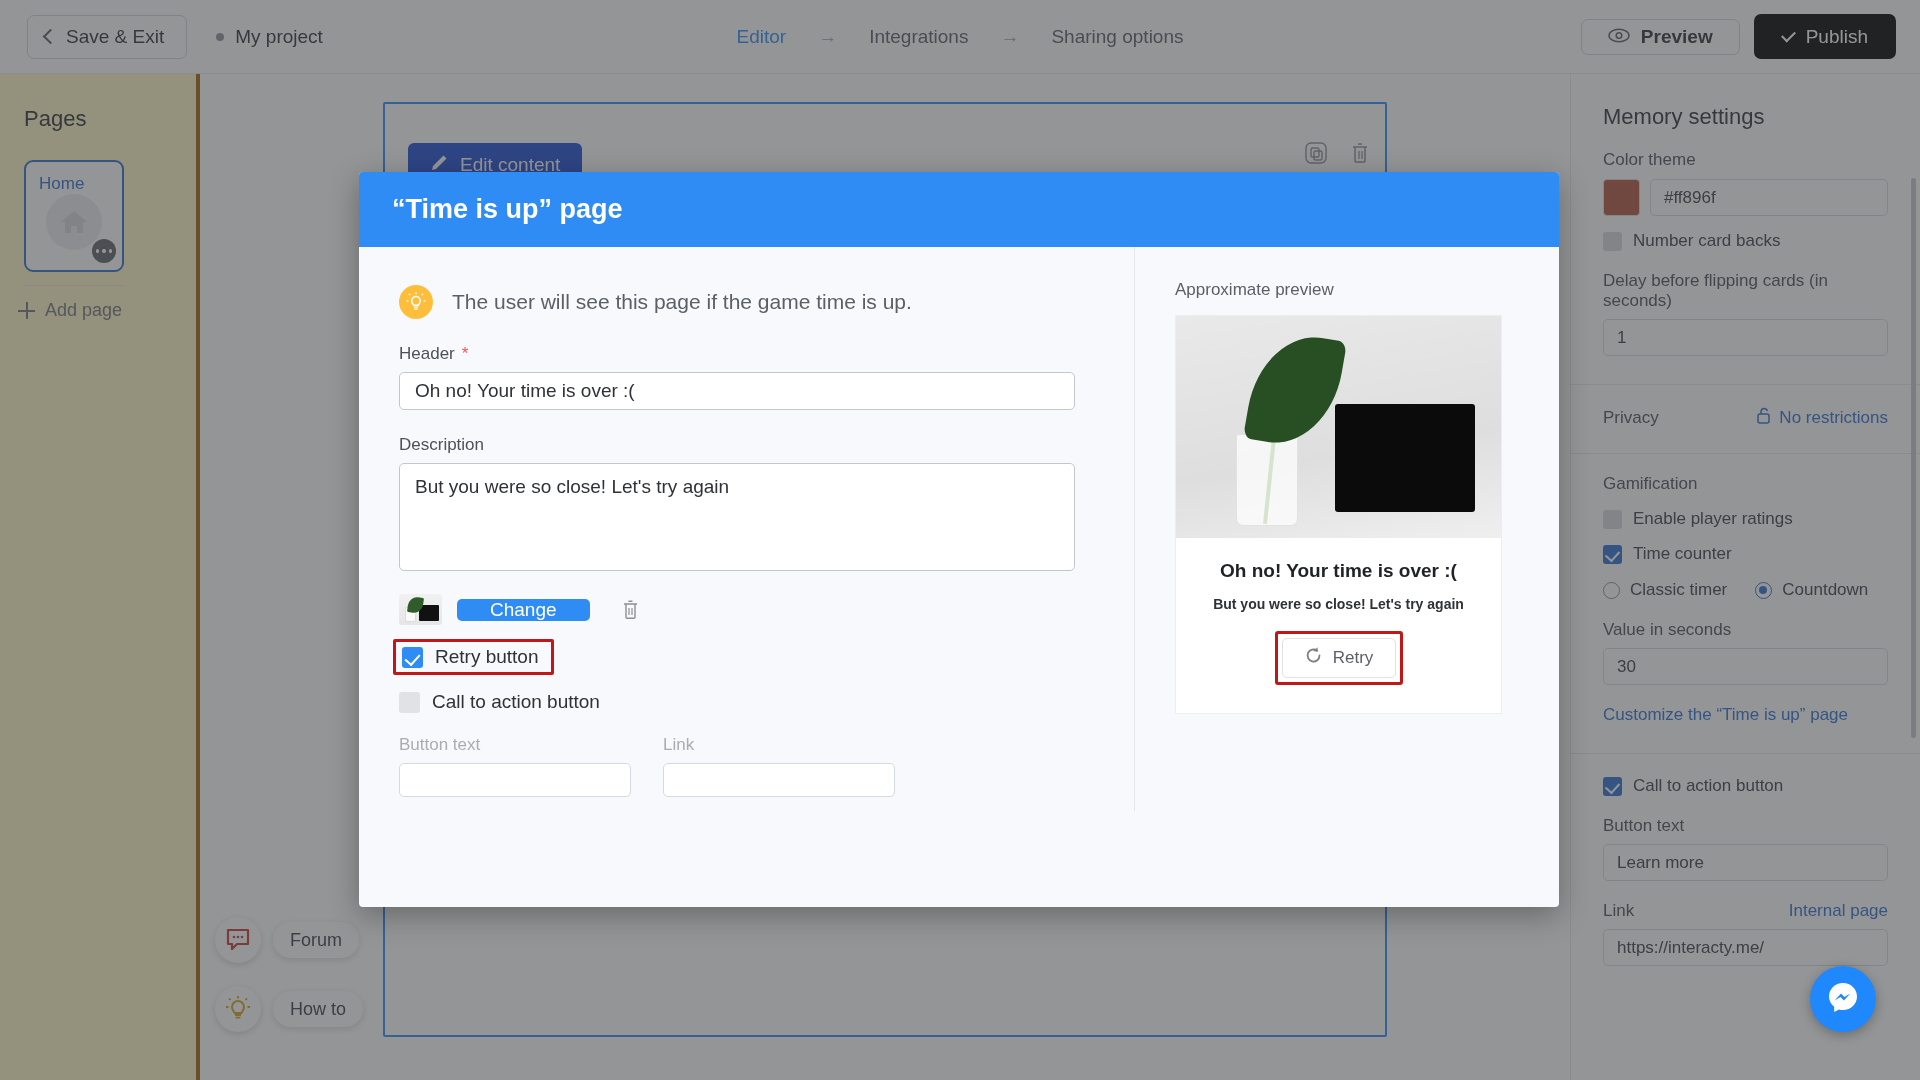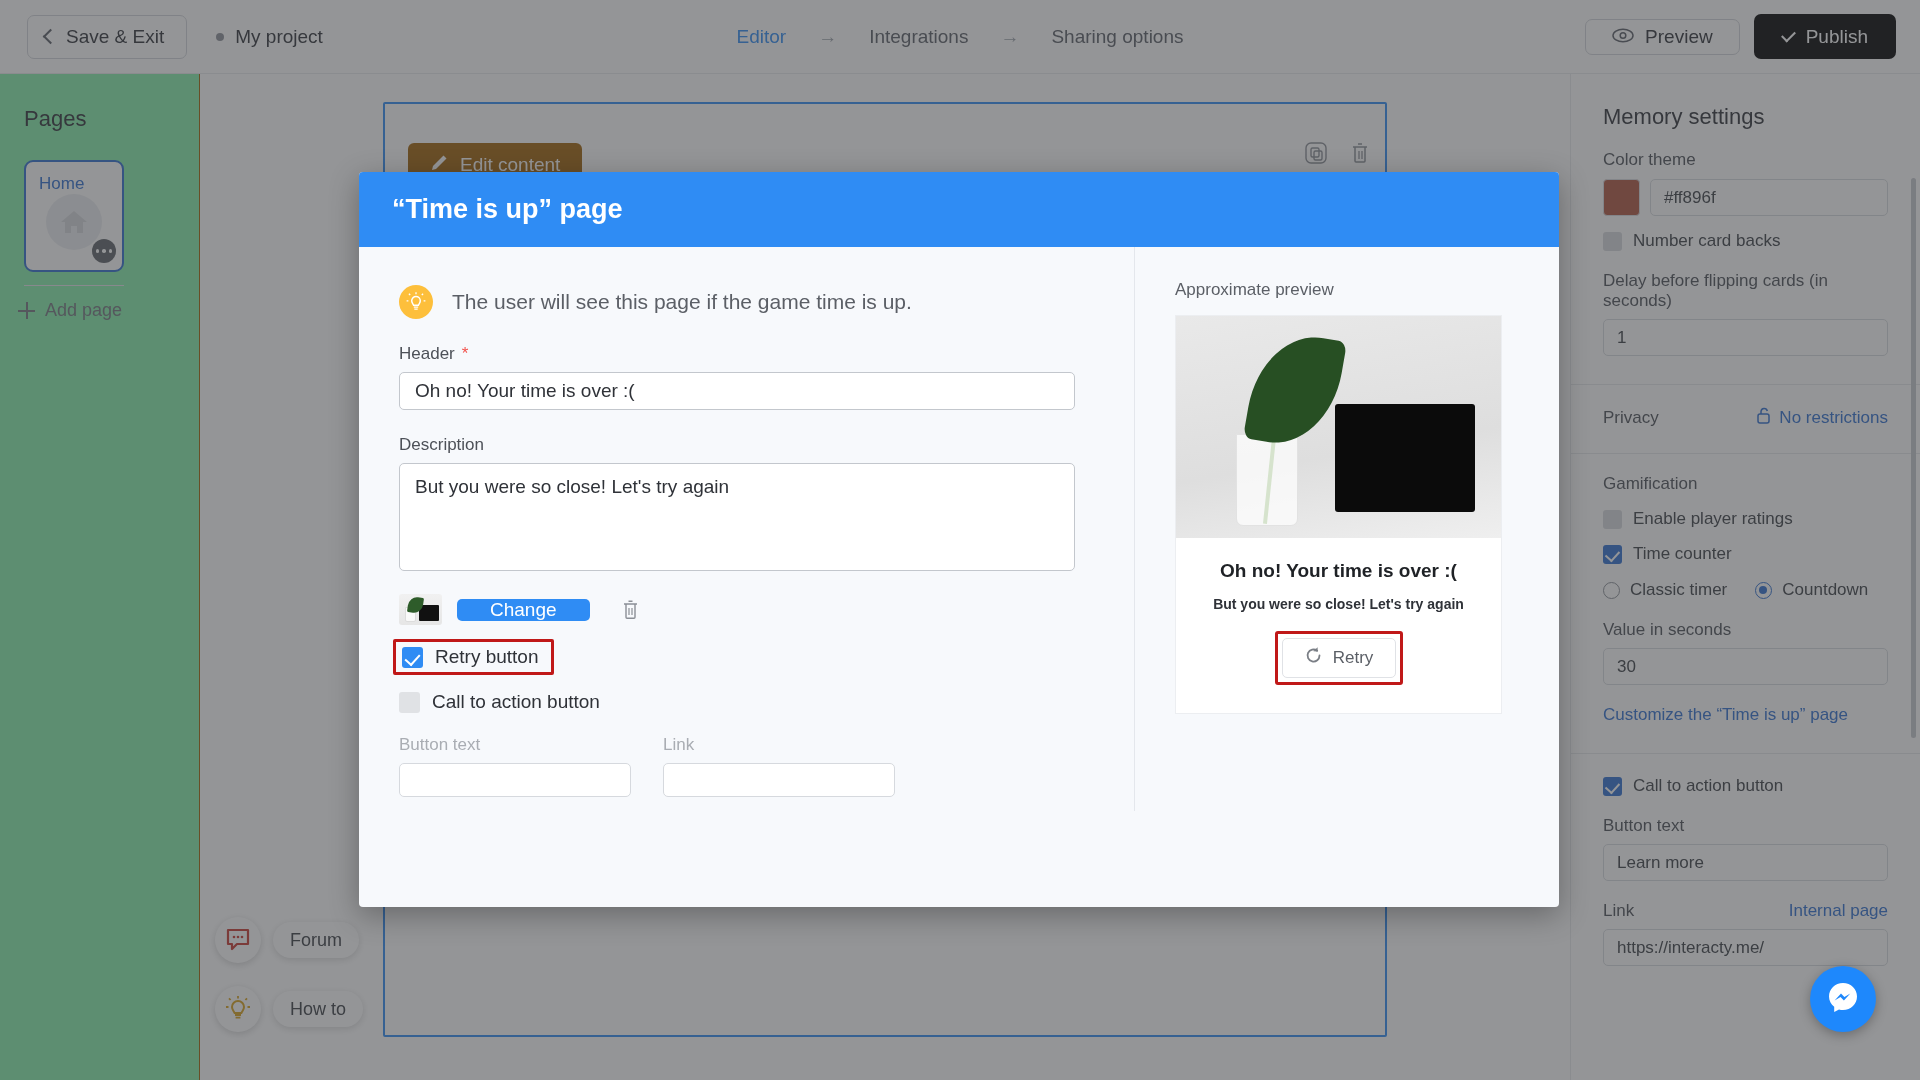--- a/index.html
+++ b/index.html
@@ -33,35 +33,35 @@
   .crumbs { position: absolute; left: 50%; transform: translateX(-50%);
     display: flex; align-items: center; gap: 32px; font-size: 19px; }
   .crumb { color: #5a5e66; cursor: pointer; }
   .crumb.active { color: #2f8cf4; }
   .crumb-arrow { color: #9aa0a8; font-size: 19px; }
 
   .topbar-right { position: absolute; right: 24px; display: flex; align-items: center; gap: 14px; }
   .btn-preview {
     height: 36px; padding: 12px 26px; border: 1px solid #d3d6db; border-radius: 7px;
     background: #fff; display: flex; align-items: center; gap: 11px;
-    font-size: 19px; color: #2f3238; cursor: pointer;
+    font-size: 19px; color: #2f3238; cursor: pointer; font-weight: bold;
   }
   .btn-publish {
     height: 45px; padding: 0 28px; border-radius: 7px; background: #000000;
     display: flex; align-items: center; gap: 11px;
     font-size: 19px; color: #fff; cursor: pointer; border: none;
   }
   .tick { display:inline-block; width: 13px; height: 8px;
     border-left: 2.5px solid #fff; border-bottom: 2.5px solid #fff;
     transform: rotate(-45deg); margin-bottom: 4px; }
 
   
   .leftbar {
     position: absolute; left: 0; top: 74px; width: 200px; height: 1006px;
-    background: #86efac; border-right: 1px solid #a16207;
+    background: #fef9c3; border-right: 4px solid #a16207;
   }
   .pages-title { margin: 32px 0 0 24px; font-size: 22px; color: #2f3238; }
   .page-card {
     margin: 28px 0 0 24px; width: 100px; height: 112px;
     border: 2px solid #2f6fd0; border-radius: 9px; background: #fff;
     position: relative; cursor: pointer;
   }
   .page-card-label { position: absolute; left: 13px; top: 12px;
     font-size: 17px; color: #2f6fd0; }
   .house-circle { position: absolute; left: 50%; top: 56%;
@@ -95,21 +95,21 @@
   
   .canvas { position: absolute; left: 200px; top: 74px; width: 1370px; height: 1006px;
     background: #ffffff; }
   .card-frame { position: absolute; left: 183px; top: 28px; width: 1004px; height: 935px;
     border: 2px solid #2f8cf4; background: #fff; border-radius: 2px; }
   .frame-tools { position: absolute; right: 10px; top: 34px;
     display: flex; gap: 14px; align-items: center; }
   .frame-tool { width: 30px; height: 30px; display:flex; align-items:center; justify-content:center;
     cursor: pointer; }
   .edit-content-btn { position: absolute; left: 23px; top: 39px;
-    height: 44px; padding: 0 22px; background: #a16207; border-radius: 6px;
+    height: 44px; padding: 0 22px; background: #1d4ed8; border-radius: 6px;
     display: flex; align-items: center; gap: 11px; color: #fff; font-size: 19px;
     cursor: pointer; z-index: 2; }
   .moves-text { position: absolute; left: 120px; top: 130px;
     font-size: 30px; color: #3c4046; }
   .timer-text { position: absolute; right: 120px; top: 128px;
     font-size: 30px; color: #3c4046; display: flex; align-items: center; gap: 16px; }
 
   
   .rightbar { position: absolute; right: 0; top: 74px; width: 350px; height: 1006px;
     background: #ffffff; border-left: 1px solid #e8eaed; overflow: hidden; }

